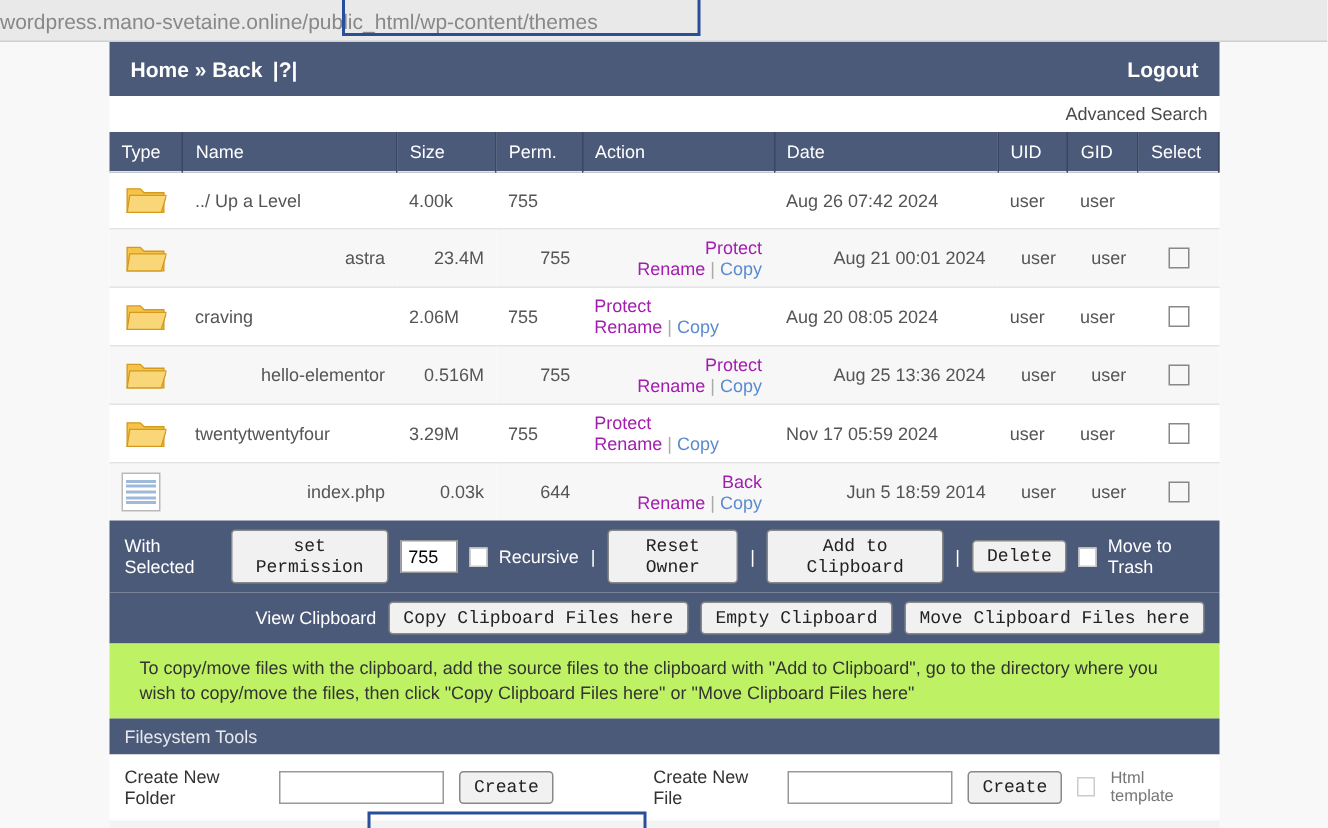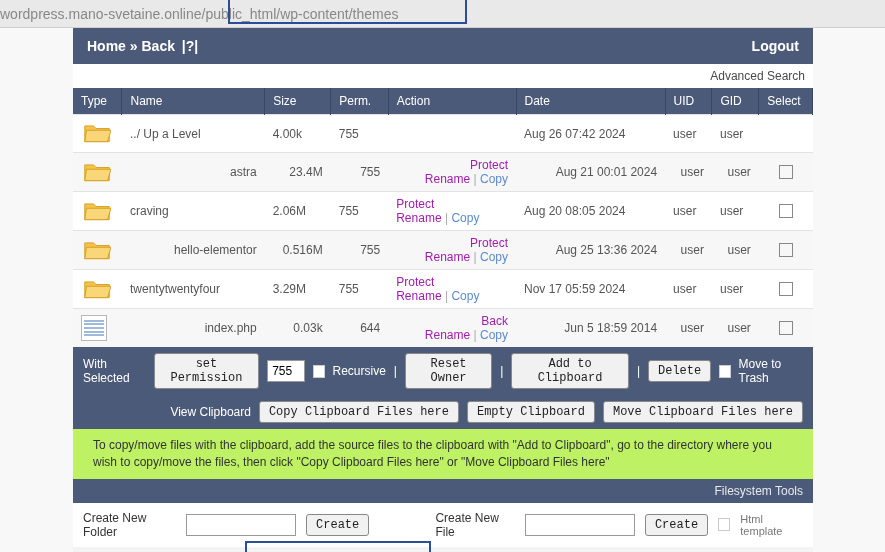--- a/index.html
+++ b/index.html
@@ -25,21 +25,21 @@
   .sep { color: #aaa; }
   .chk { display: block; margin: auto; width: 14px; height: 14px; border: 1px solid #888; }
   .toolbar1 { background: #4c5a79; color: #fff; padding: 6px 10px; display: flex; align-items: center; gap: 8px; justify-content: flex-end; }
   .toolbar2 { background: #4c5a79; color: #fff; padding: 6px 10px; display: flex; align-items: center; gap: 8px; justify-content: flex-end; }
   .btn { background: #f1f1f1; border: 1px solid #888; border-radius: 3px; padding: 3px 9px; font-size: 12px; color: #222; cursor: pointer; font-family: Liberation Mono, monospace; }
   .txtin { border: 1px solid #999; height: 22px; padding: 0 4px; font-size: 12px; }
   .small-chk { width: 13px; height: 13px; border: 1px solid #ccc; display: inline-block; vertical-align: middle; background: #fff; }
   .bar-sep { color: #fff; }
   .toolbar1 span, .toolbar2 span { color: #fff; }
   .hint { background: #bef264; padding: 8px 20px; font-size: 12px; color: #333; line-height: 1.4; }
-  .section-head { background: #4c5a79; color: #e6e8ee; padding: 5px 10px; font-size: 12px; text-align: right; }
+  .section-head { background: #4c5a79; color: #e6e8ee; padding: 5px 10px; font-size: 12px; }
   .toolsrow { background: #fff; padding: 8px 10px; display: flex; align-items: center; gap: 10px; color: #333; position: relative; }
   .toolsrow label { font-size: 12px; }
   .uploadrow { background: #f3f3f3; padding: 6px 10px 10px; text-align: center; font-size: 12px; color: #555; position: relative; }
   .uploadbox { position: absolute; left: 172px; top: -6px; width: 186px; height: 30px; border: 2px solid #2a4f9a; pointer-events: none; }
   .smallfont { font-size: 11px; color: #777; }
 </style>
 </head>
 <body>
 
 <div class="addrbar">

